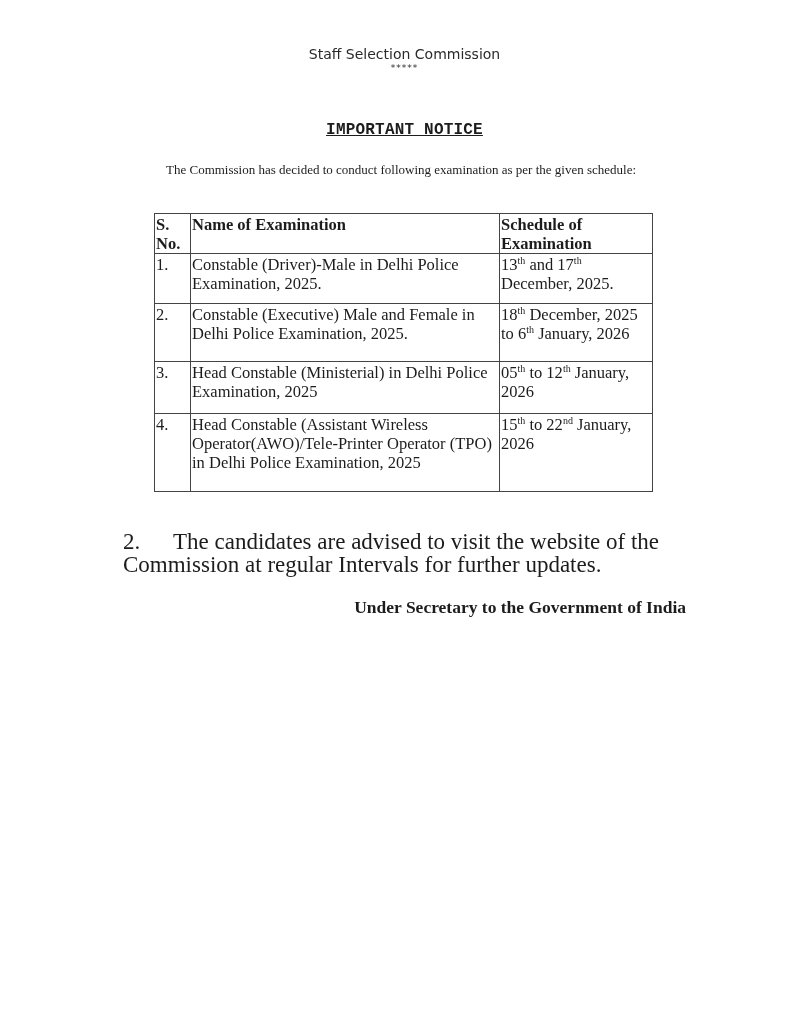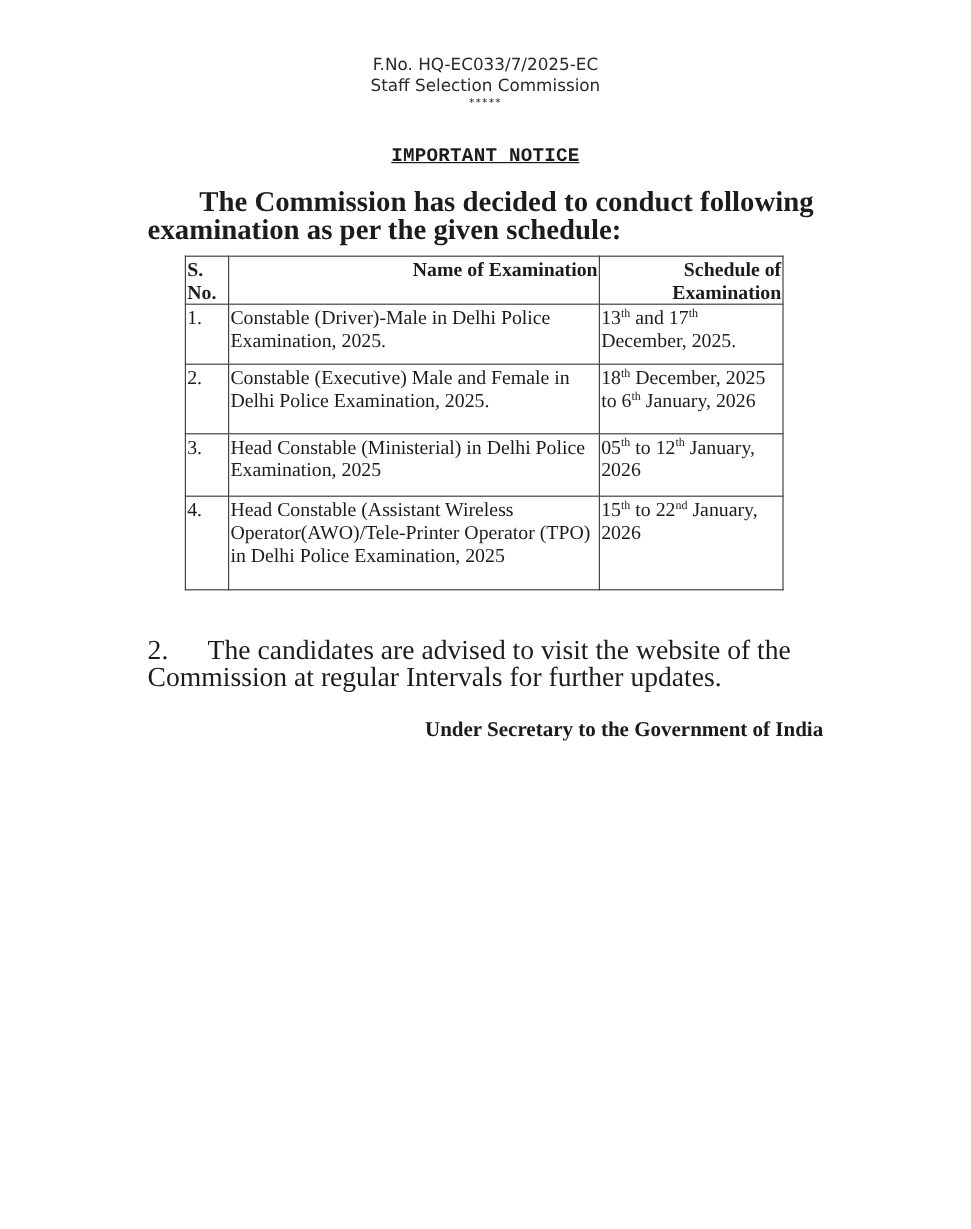--- a/index.html
+++ b/index.html
@@ -25,40 +25,39 @@
     text-align: center;
     font-family: Liberation Mono, monospace;
     font-weight: bold;
     font-size: 16px;
     text-decoration: underline;
     letter-spacing: 0.2px;
   }
   .intro {
     position: absolute; left: 123px; width: 565px; top: 158px;
     font-family: "Liberation Serif", serif;
-    font-size: 24px;
+    font-size: 13px;
     line-height: 23px;
     text-indent: 43px;
-    font-weight: bold;
   }
   table.sched {
     position: absolute; left: 154px; top: 213px;
     border-collapse: collapse;
     font-family: "Liberation Serif", serif;
     font-size: 16.5px;
     line-height: 19px;
   }
   table.sched td, table.sched th {
     border: 1.5px solid #444;
     vertical-align: top;
     padding: 1px 1px 0 1px;
     text-align: left;
     font-weight: normal;
   }
-  table.sched th { font-weight: bold; text-align: right; }
+  table.sched th { font-weight: bold; }
   .c-sno { width: 33px; }
   .c-name { width: 306px; }
   .c-date { width: 150px; margin-top: 16px; }
   th.c-name, th.c-date { text-align: center; }
   td.sno { text-align: right; padding-right: 4px; }
   sup { font-size: 10px; line-height: 0; vertical-align: 6px; }
   .para2 {
     position: absolute; left: 123px; width: 565px; top: 530px;
     font-family: "Liberation Serif", serif;
     font-size: 23px;
@@ -71,21 +70,20 @@
     font-family: "Liberation Serif", serif;
     font-weight: bold;
     font-size: 17.5px;
     line-height: 23px;
   }
 </style>
 </head>
 <body>
 
 <div class="header">
-  <div>F.No. HQ-EC033/7/2025-EC</div>
   <div>Staff Selection Commission</div>
   <div class="stars">*****</div>
 </div>
 
 <div class="title">IMPORTANT NOTICE</div>
 
 <div class="intro">The Commission has decided to conduct following examination as per the given schedule:</div>
 
 <table class="sched">
   <tbody>

